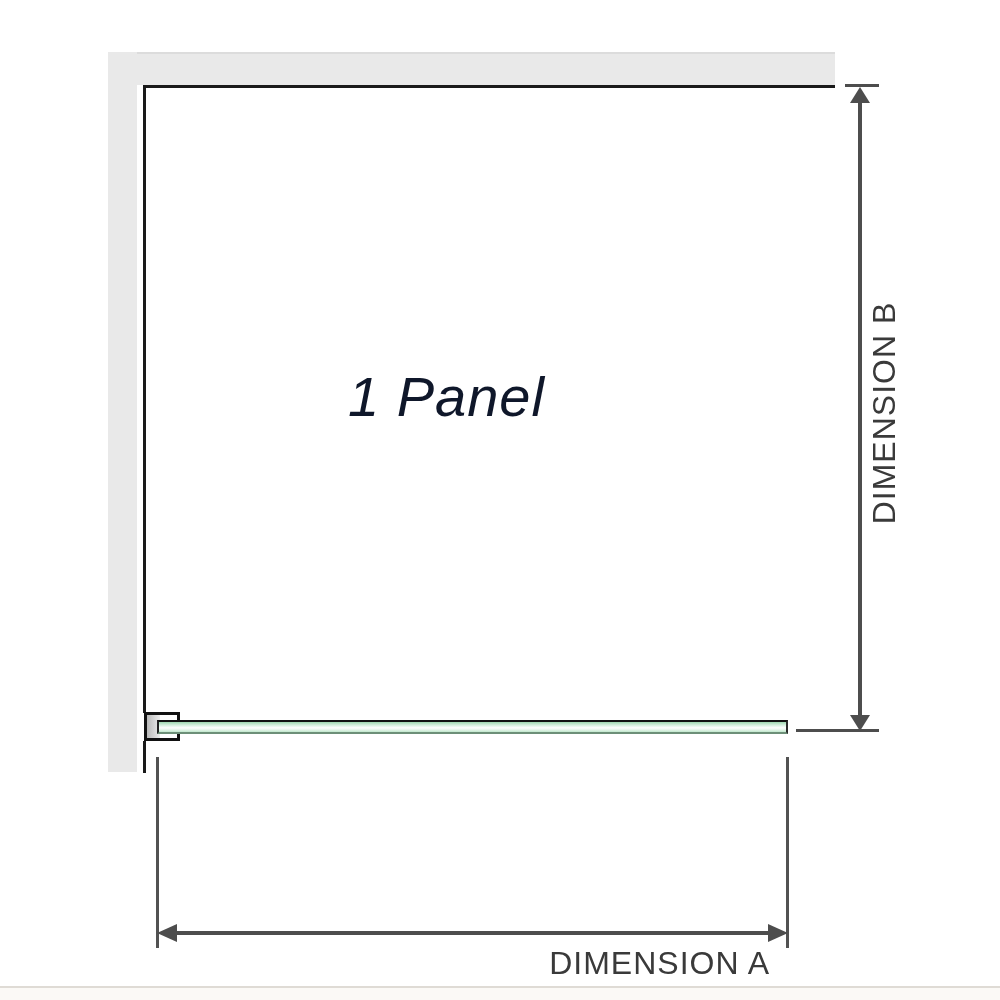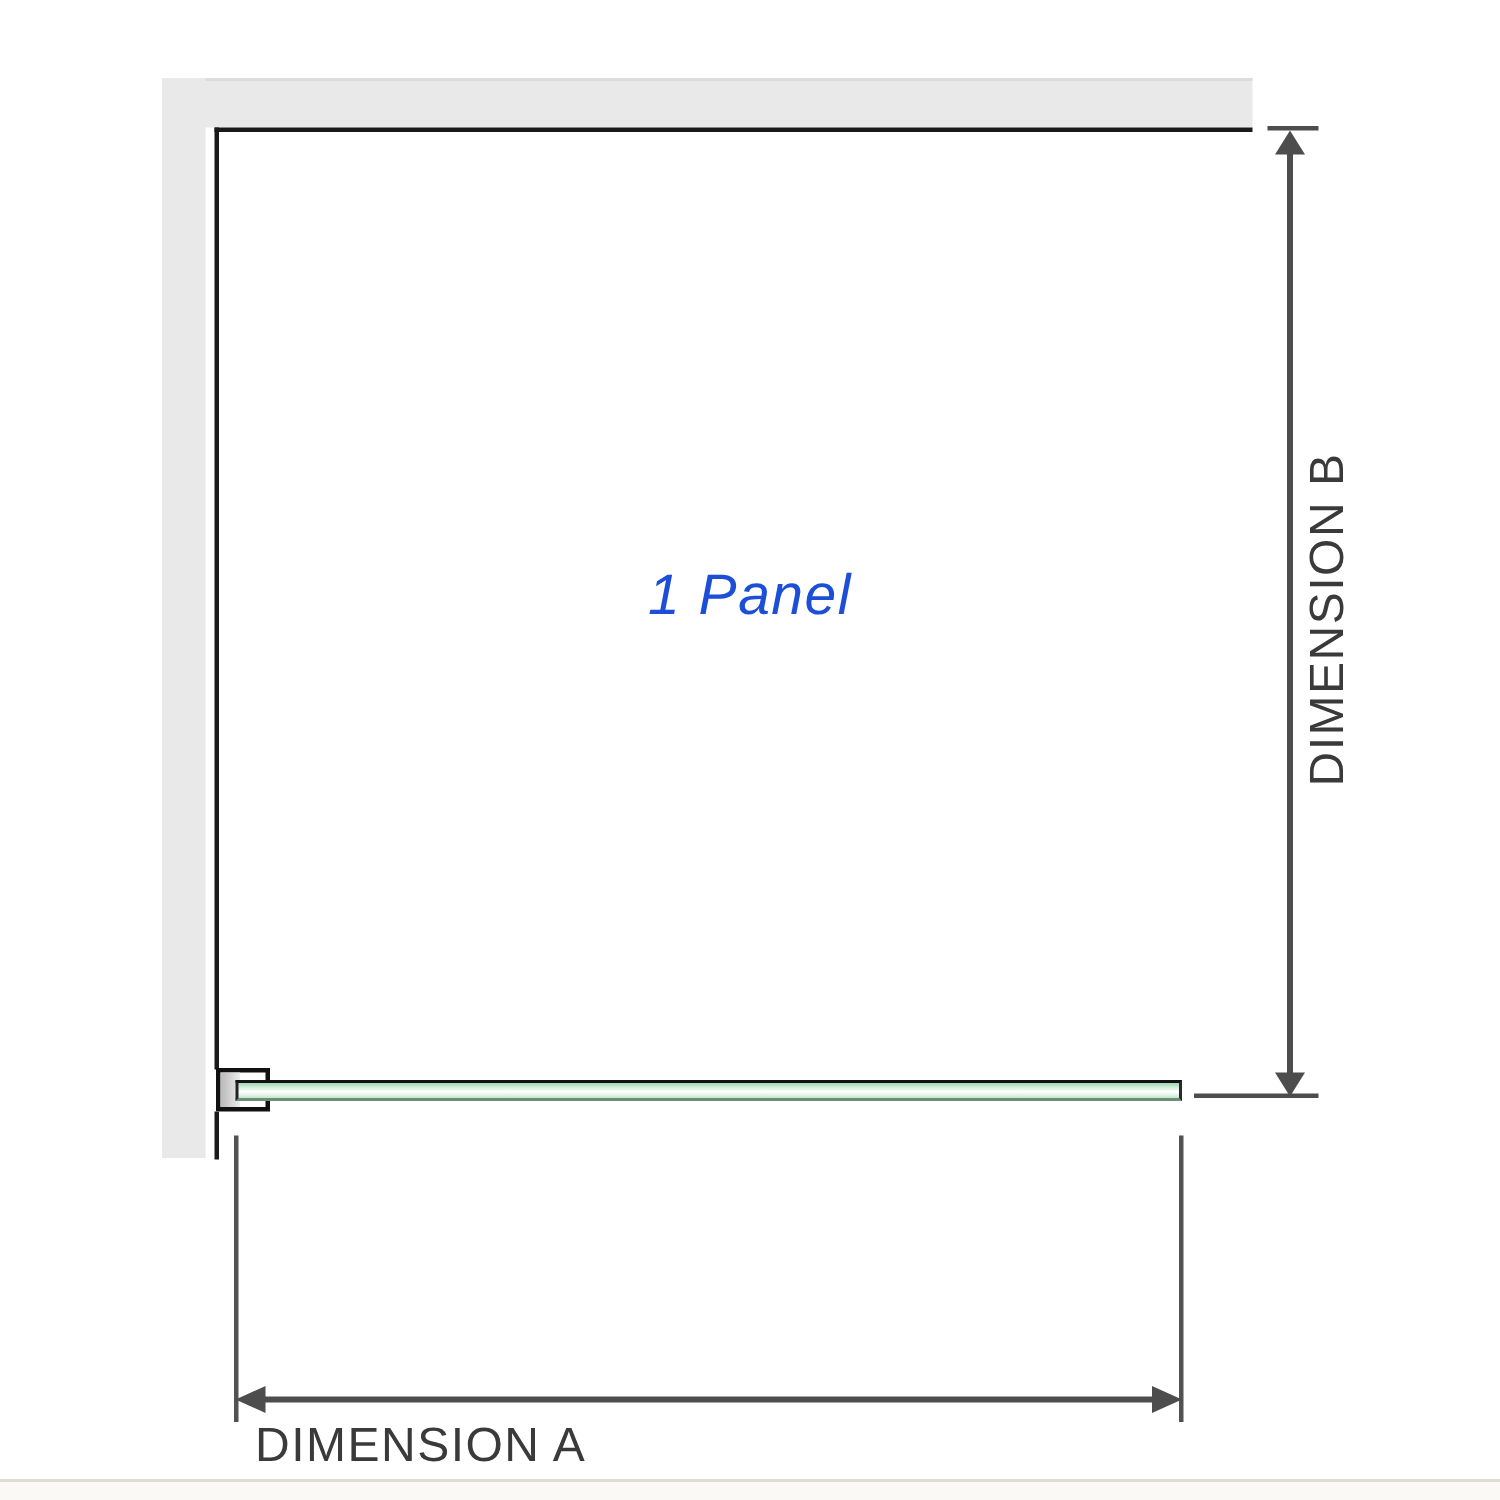--- a/index.html
+++ b/index.html
@@ -58,24 +58,24 @@
     border-right: 2px solid #2a2a2a;
     background: linear-gradient(to bottom,
       #9ed7b0 0%, #d4efdd 30%, #ffffff 58%, #e9f7ed 75%, #bfe7cc 100%);
     z-index: 3;
   }
 
   
   .panel-label {
     left: 348px; top: 368px; width: 304px; height: 58px;
     line-height: 58px;
-    text-align: center;
+    text-align: left;
     font-style: italic;
-    font-size: 38px;
-    color: #1d4ed8;
+    font-size: 56px;
+    color: #0f172a;
     letter-spacing: 1px;
   }
 
   
   .dim-line  { background: #4d4d4d; }
   .dim-tick  { background: #4d4d4d; }
   .ext-line  { background: #525252; }
 
   .dimb-tick-top    { left: 845px; top: 84px;  width: 34px; height: 3px; }
   .dimb-tick-bottom { left: 796px; top: 729px; width: 83px; height: 3px; }
@@ -114,21 +114,21 @@
   }
   .arrow-right {
     left: 768px; top: 924px; width: 0; height: 0;
     border-top: 9px solid transparent;
     border-bottom: 9px solid transparent;
     border-left: 20px solid #4d4d4d;
   }
   .dima-label {
     left: 170px; top: 944px; width: 600px; height: 38px;
     line-height: 38px;
-    text-align: left;
+    text-align: right;
     font-size: 32px;
     font-weight: 300;
     letter-spacing: 1px;
     color: #3a3a3a;
   }
 
   
   .bottom-divider {
     left: 0; top: 986px; width: 1000px; height: 2px;
     background: #dfdbd5;

